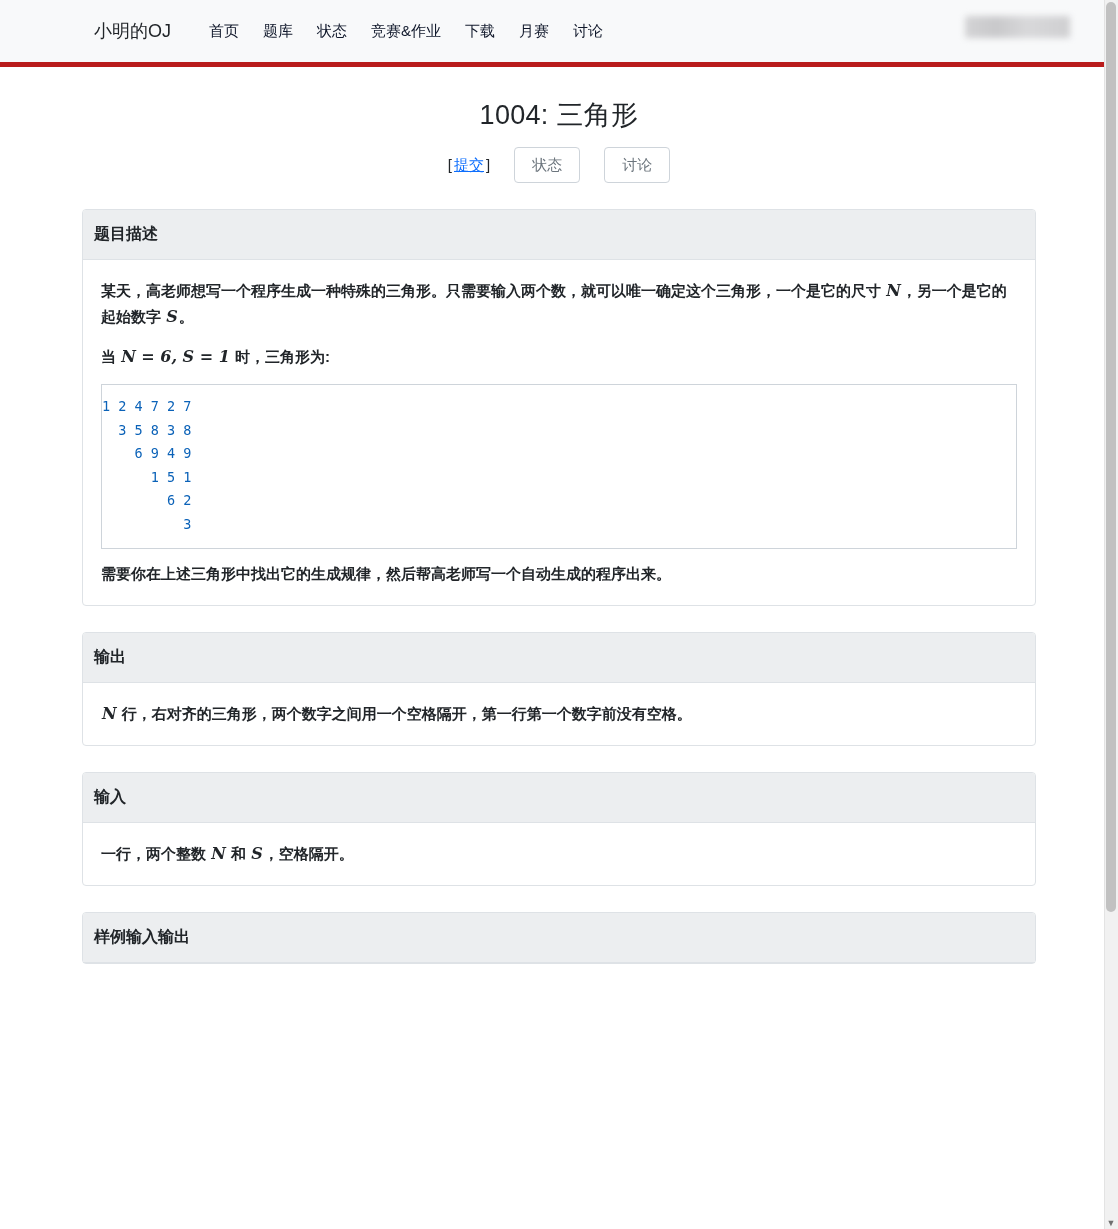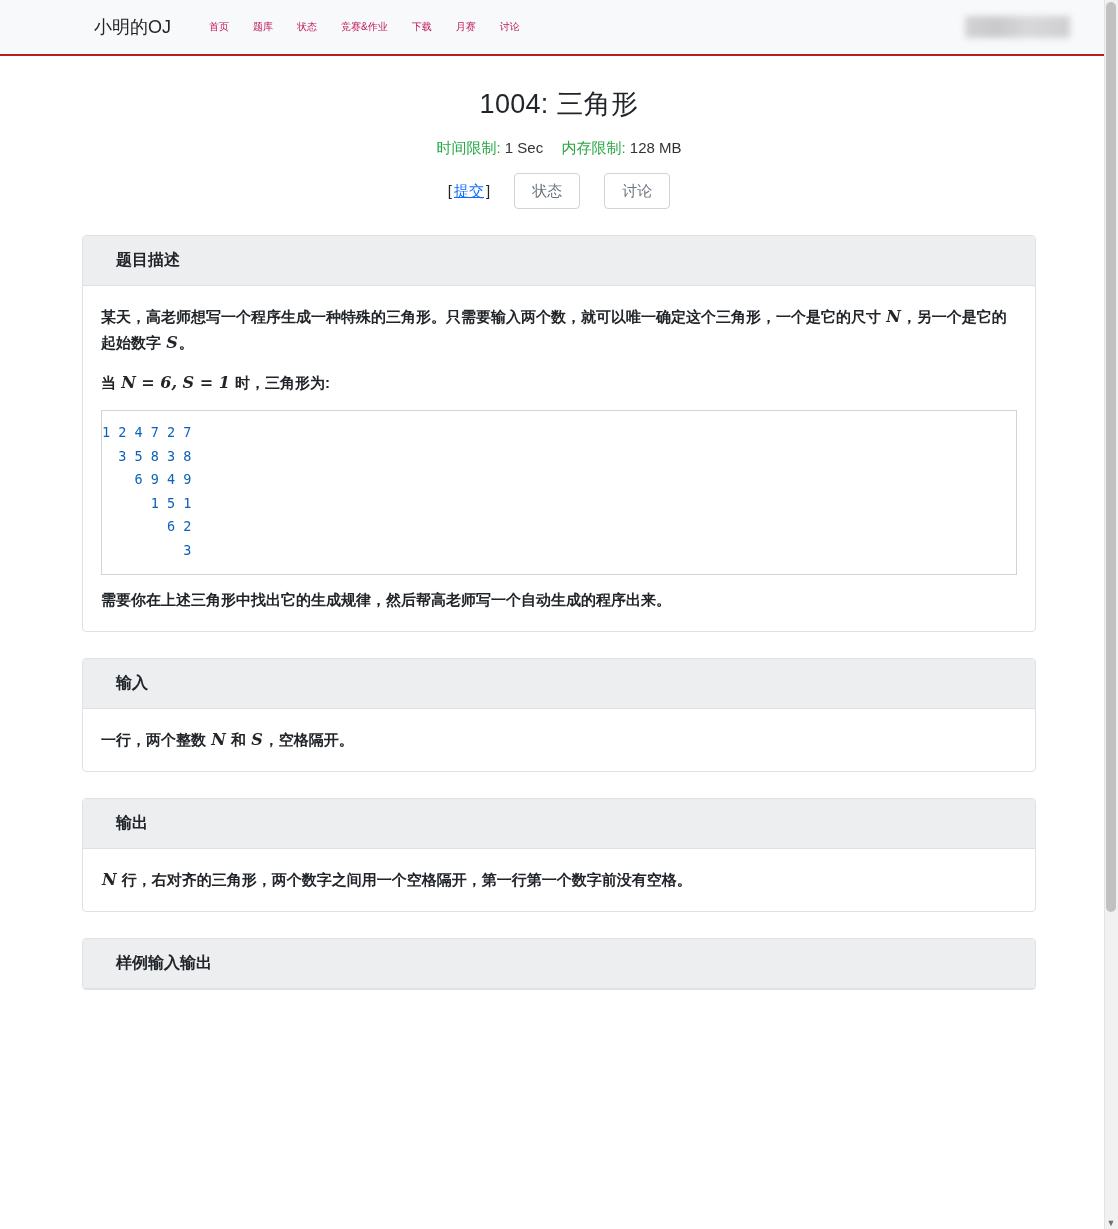--- a/index.html
+++ b/index.html
@@ -10,39 +10,39 @@
     background: #ffffff;
     font-family: "Liberation Sans", sans-serif;
     font-size: 15px;
     color: #212529;
     overflow: hidden;
     position: relative;
   }
 
   
   .navbar {
-    height: 56px;
+    height: 67px;
     background: #f8f9fa;
-    border-bottom: 2px solid #b91c1c;
+    border-bottom: 5px solid #b91c1c;
     display: flex;
     align-items: center;
     padding: 0 18px 0 94px;
     position: relative;
   }
   .brand {
     font-size: 18px;
     color: #212529;
     margin-right: 26px;
     white-space: nowrap;
     text-decoration: none;
   }
   .nav-items { display: flex; align-items: center; gap: 0px; }
   .nav-link {
-    font-size: 10px;
-    color: #be185d;
+    font-size: 15px;
+    color: #0f172a;
     padding: 6px 12px;
     text-decoration: none;
     white-space: nowrap;
   }
   .nav-right {
     position: absolute;
     right: 18px;
     top: 12px;
     width: 135px;
     height: 30px;
@@ -107,21 +107,21 @@
   
   .panel {
     border: 1px solid #dee2e6;
     border-radius: 4px;
     margin-top: 26px;
     background: #ffffff;
   }
   .panel-head {
     background: #eceef0;
     border-bottom: 1px solid #dee2e6;
-    padding: 14px 33px;
+    padding: 14px 11px;
     font-weight: bold;
     font-size: 16px;
     color: #212529;
     border-radius: 3px 3px 0 0;
   }
   .panel-body {
     padding: 18px 18px 16px 18px;
     font-size: 15px;
     line-height: 26px;
     color: #212529;
@@ -193,27 +193,20 @@
   <div class="nav-right">
     <div class="blur-block"></div>
   </div>
 </div>
 
 <div class="page">
 
   <h1 class="problem-title">1004: 三角形</h1>
 
   <div class="meta-lines">
-    <div class="meta-line">
-      <span class="meta-key">时间限制:</span>
-      <span class="meta-val">1 Sec</span>
-      <span class="meta-gap"></span>
-      <span class="meta-key">内存限制:</span>
-      <span class="meta-val">128 MB</span>
-    </div>
   </div>
 
   <div class="btn-row">
     <span><span>[</span><a class="submit-link" href="#">提交</a><span>]</span></span>
     <button class="ghost-btn">状态</button>
     <button class="ghost-btn">讨论</button>
   </div>
 
   <div class="panel">
     <div class="panel-head">题目描述</div>
@@ -229,30 +222,30 @@
     6 9 4 9
       1 5 1
         6 2
           3</div>
 
       <p class="last">需要你在上述三角形中找出它的生成规律，然后帮高老师写一个自动生成的程序出来。</p>
     </div>
   </div>
 
   <div class="panel">
+    <div class="panel-head">输出</div>
+    <div class="panel-body">
+      <p class="last"><span class="mth">N</span><span> 行，右对齐的三角形，两个数字之间用一个空格隔开，第一行第一个数字前没有空格。</span></p>
+    </div>
+  </div>
+
+  <div class="panel">
     <div class="panel-head">输入</div>
     <div class="panel-body">
       <p class="last"><span>一行，两个整数 </span><span class="mth">N</span><span> 和 </span><span class="mth">S</span><span>，空格隔开。</span></p>
-    </div>
-  </div>
-
-  <div class="panel">
-    <div class="panel-head">输出</div>
-    <div class="panel-body">
-      <p class="last"><span class="mth">N</span><span> 行，右对齐的三角形，两个数字之间用一个空格隔开，第一行第一个数字前没有空格。</span></p>
     </div>
   </div>
 
   <div class="panel">
     <div class="panel-head">样例输入输出</div>
 
   </div>
 
 </div>
 

